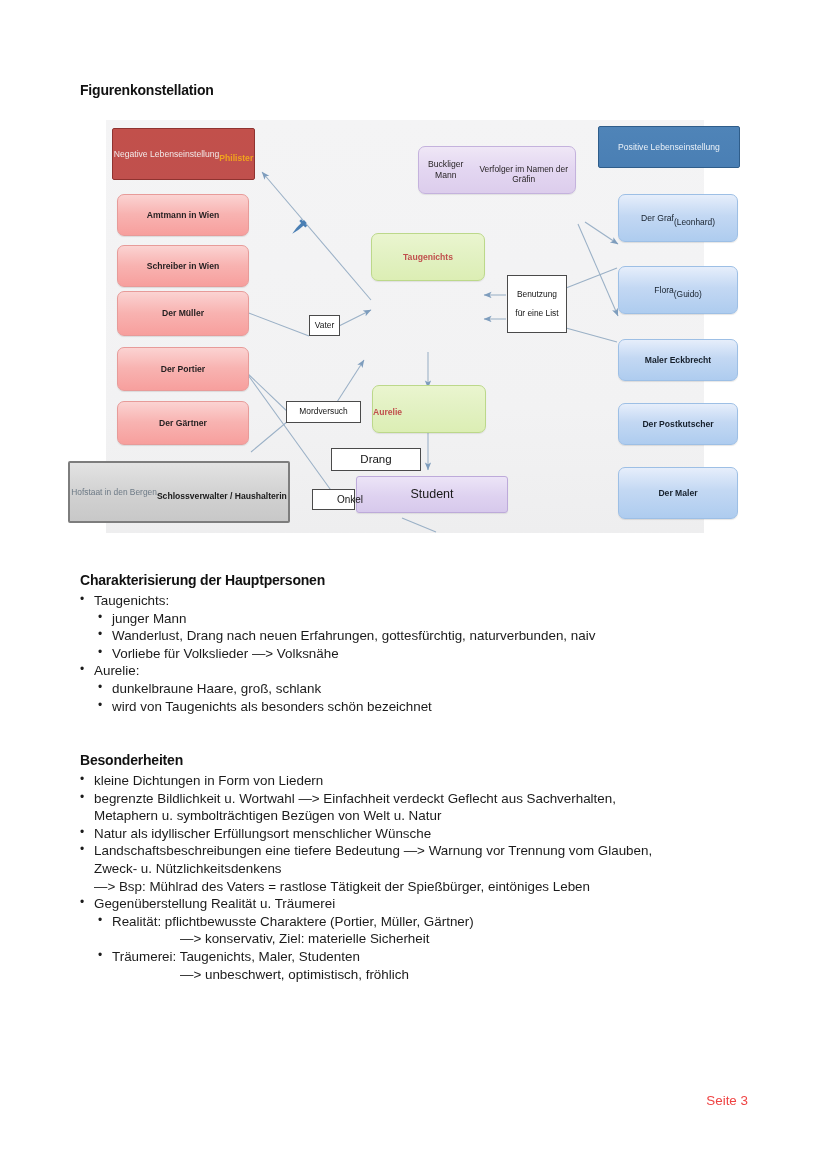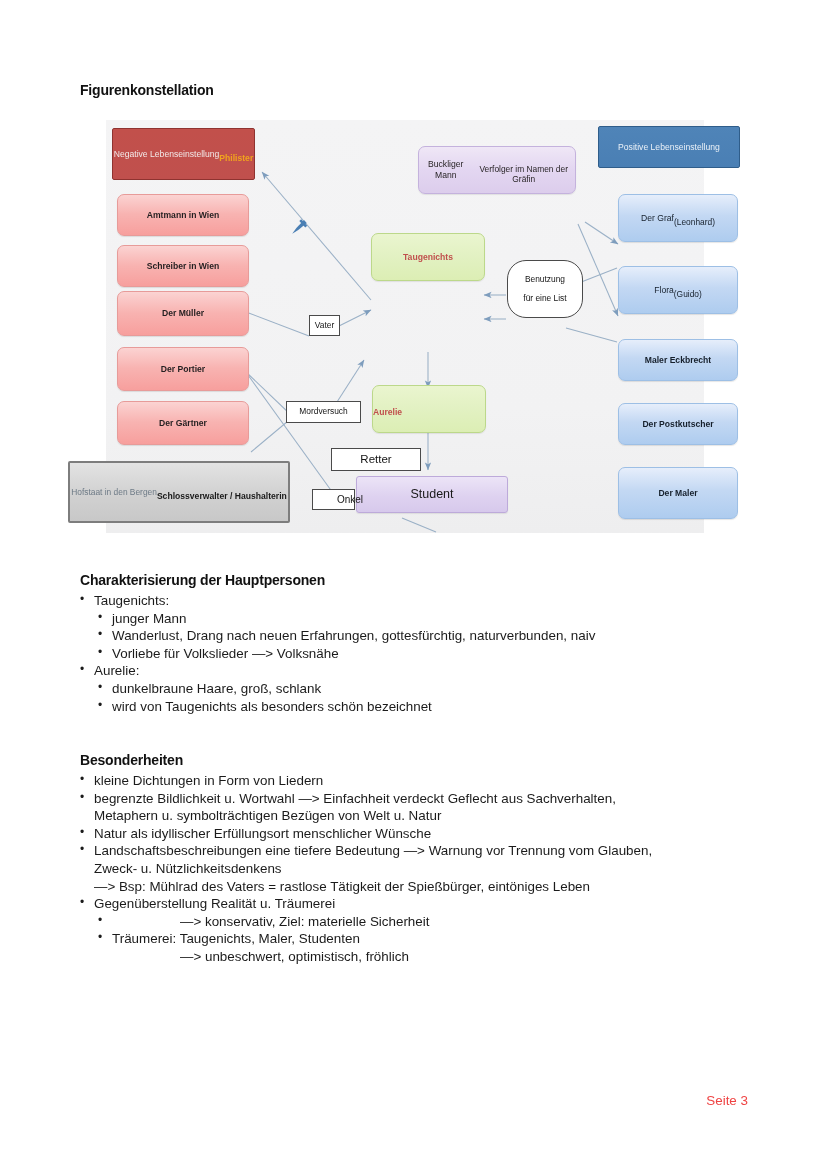--- a/index.html
+++ b/index.html
@@ -278,24 +278,24 @@
 
     <div class="edge-label" style="left:220px;top:281px;width:75px;height:22px;">
       <span>Mordversuch</span>
     </div>
 
     <div class="edge-label med" style="left:246px;top:369px;width:43px;height:21px;border-width:1.4px;padding-left:33px;">
       <span>Onkel</span>
     </div>
 
     <div class="edge-label big" style="left:265px;top:328px;width:90px;height:23px;">
-      <span>Retter</span>
-    </div>
-
-    <div class="edge-label two-line" style="left:441px;top:140px;width:76px;height:58px;border-radius:19px;">
+      <span>Drang</span>
+    </div>
+
+    <div class="edge-label two-line" style="left:441px;top:155px;width:60px;height:58px;">
       <span>Benutzung</span>
       <span>für eine List</span>
     </div>
 
   </div>
 
   <div class="h1" id="title-charakterisierung">Charakterisierung der Hauptpersonen</div>
   <div class="txtblock" id="block-charakterisierung">
       <div class="li lvl1"><span class="bul">•</span><span>Taugenichts:</span></div>
       <div class="li lvl2"><span class="bul" style="left: 18px;">•</span><span>junger Mann</span></div>
@@ -309,21 +309,21 @@
   <div class="h1" id="title-besonderheiten">Besonderheiten</div>
   <div class="txtblock" id="block-besonderheiten">
       <div class="li lvl1"><span class="bul">•</span><span>kleine Dichtungen in Form von Liedern</span></div>
       <div class="li lvl1"><span class="bul">•</span><span>begrenzte Bildlichkeit u. Wortwahl —&gt; Einfachheit verdeckt Geflecht aus Sachverhalten,</span></div>
       <div class="li cont1"><span>Metaphern u. symbolträchtigen Bezügen von Welt u. Natur</span></div>
       <div class="li lvl1"><span class="bul">•</span><span>Natur als idyllischer Erfüllungsort menschlicher Wünsche</span></div>
       <div class="li lvl1"><span class="bul">•</span><span>Landschaftsbeschreibungen eine tiefere Bedeutung —&gt; Warnung vor Trennung vom Glauben,</span></div>
       <div class="li cont1"><span>Zweck- u. Nützlichkeitsdenkens</span></div>
       <div class="li cont1"><span>—&gt; Bsp: Mühlrad des Vaters = rastlose Tätigkeit der Spießbürger, eintöniges Leben</span></div>
       <div class="li lvl1"><span class="bul">•</span><span>Gegenüberstellung Realität u. Träumerei</span></div>
-      <div class="li lvl2"><span class="bul" style="left: 18px;">•</span></div>
+      <div class="li lvl2"><span class="bul" style="left: 18px;">•</span><span>Realität: pflichtbewusste Charaktere (Portier, Müller, Gärtner)</span></div>
       <div class="li deepline"><span>—&gt; konservativ, Ziel: materielle Sicherheit</span></div>
       <div class="li lvl2"><span class="bul" style="left: 18px;">•</span><span>Träumerei: Taugenichts, Maler, Studenten</span></div>
       <div class="li deepline"><span>—&gt; unbeschwert, optimistisch, fröhlich</span></div>
     </div>
 
   <div id="page-number">Seite 3</div>
 
 </div>
 
 </body></html>

